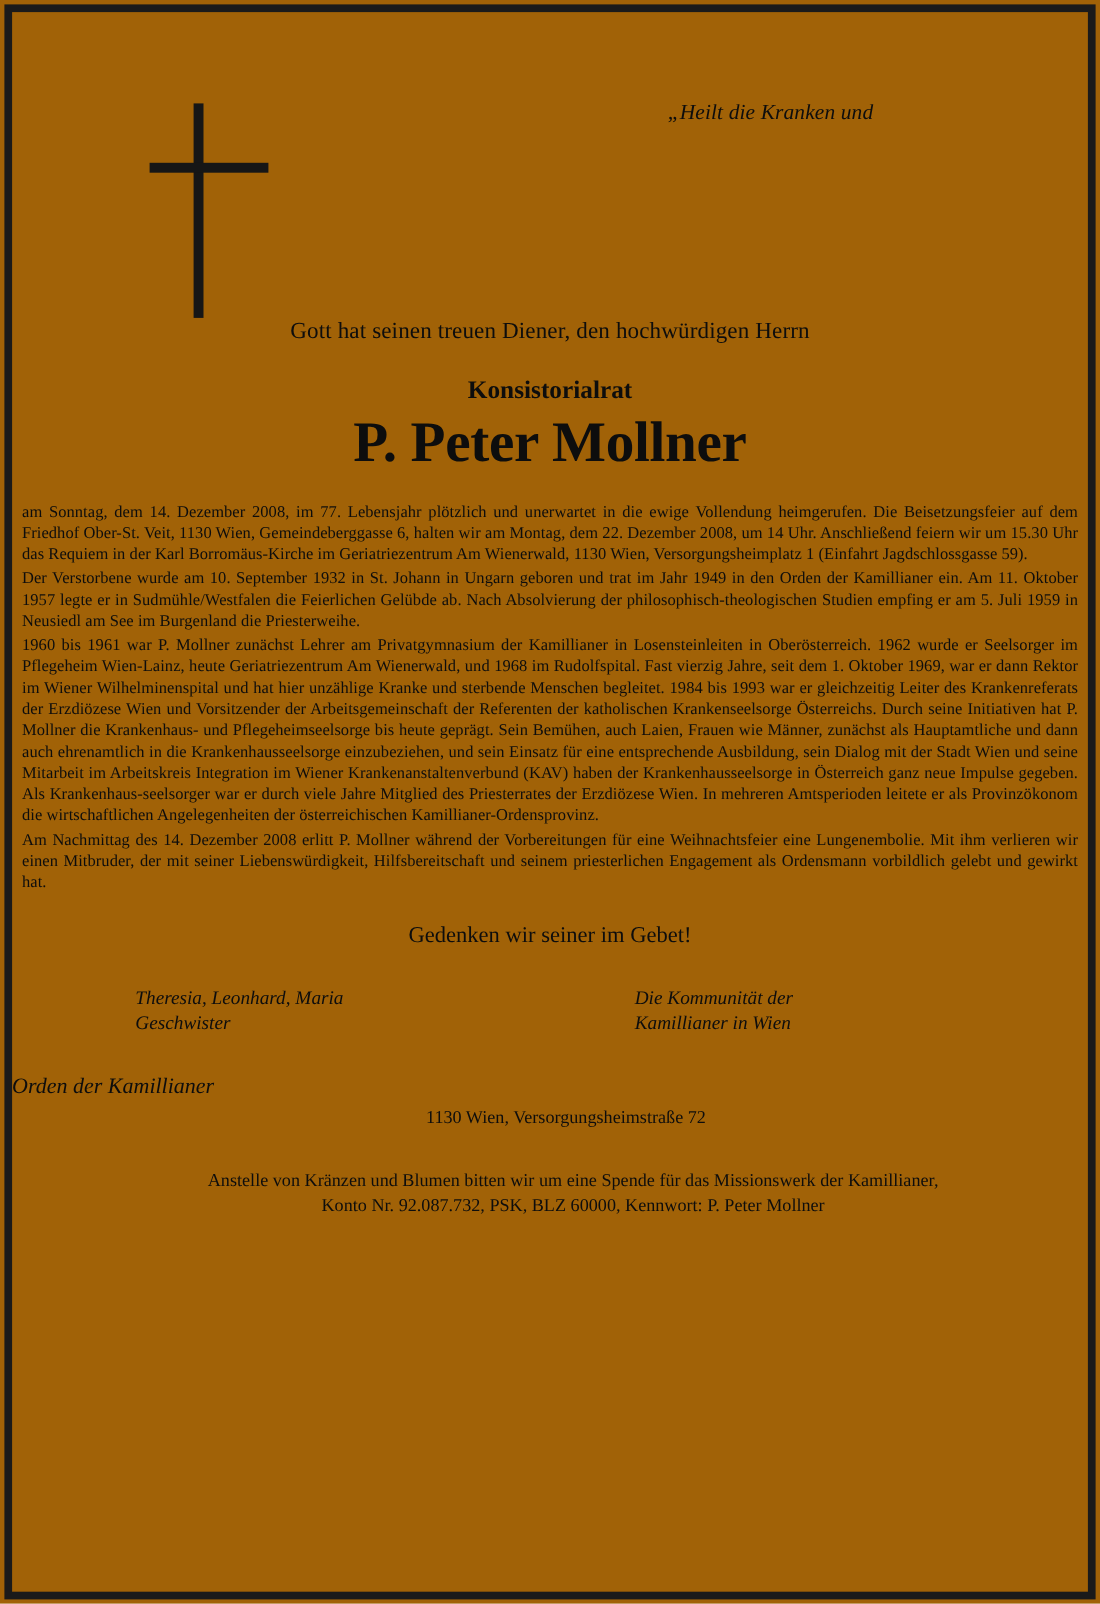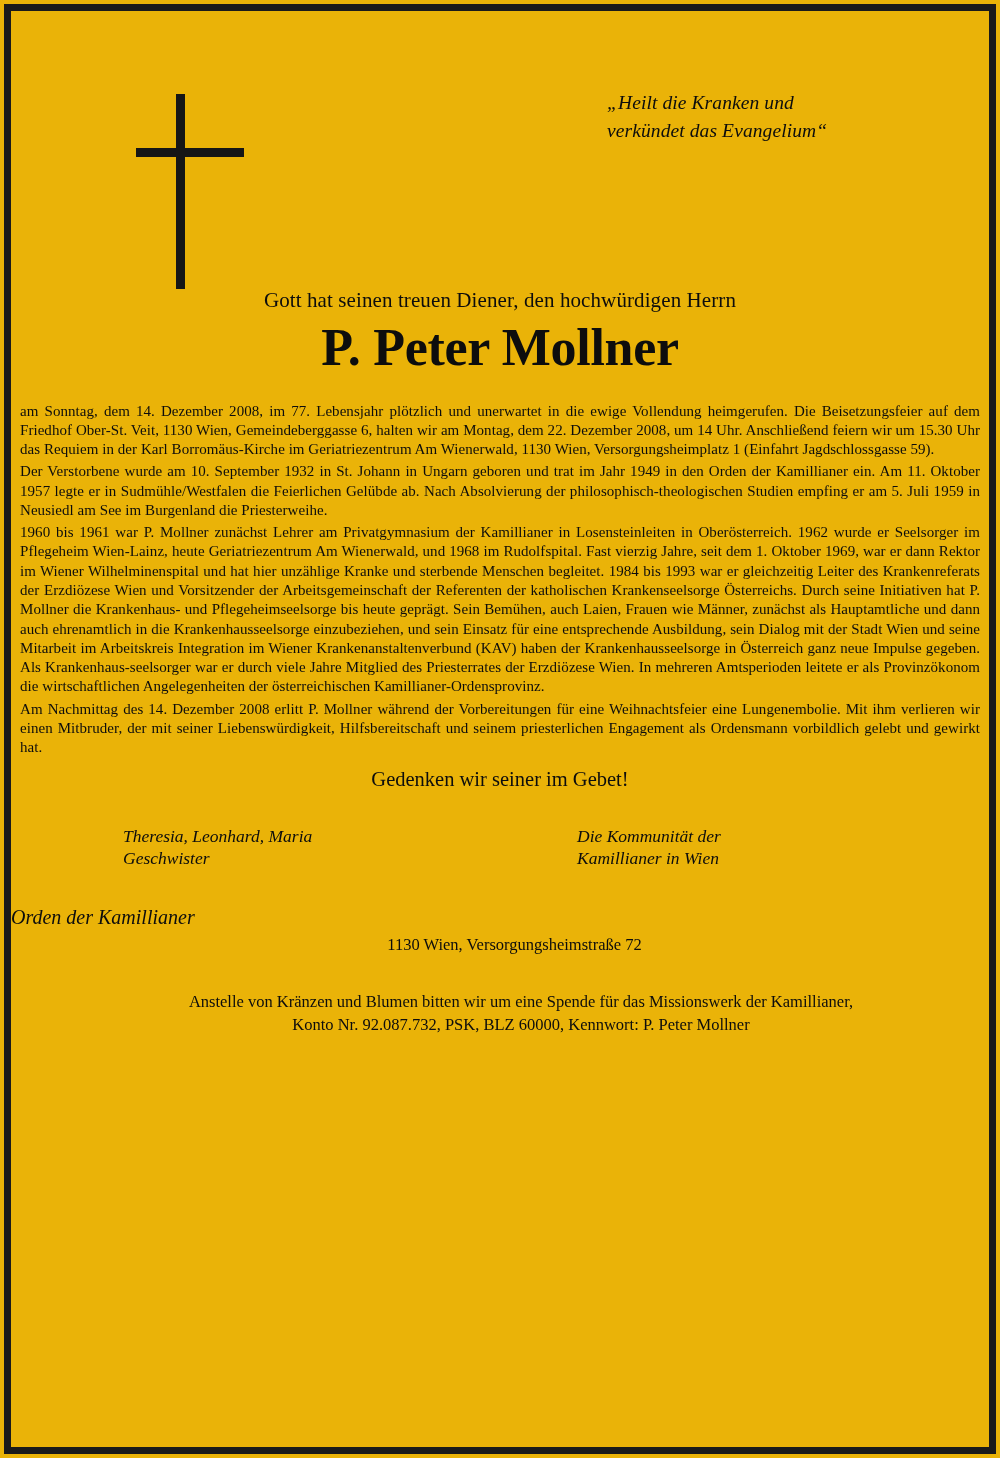--- a/index.html
+++ b/index.html
@@ -8,21 +8,21 @@
     background: #ffffff;
   }
   body {
     font-family: "Liberation Serif", "DejaVu Serif", serif;
     color: #0d0d0d;
   }
   .page {
     position: relative;
     width: 1000px;
     height: 1458px;
-    background: #eab308;
+    background: #a16207;
     box-sizing: border-box;
     overflow: hidden;
   }
   .frame {
     position: absolute;
     left: 4px;
     top: 4px;
     right: 4px;
     bottom: 4px;
     border: 7px solid #1a1a1a;
@@ -120,21 +120,21 @@
     line-height: 1.285;
     text-align: justify;
     text-justify: inter-word;
     letter-spacing: 0.05px;
   }
   .body p:last-child { margin-bottom: 0; }
 
   .prayer {
     text-align: center;
     font-size: 20.5px;
-    margin-top: 11px;
+    margin-top: 27px;
   }
 
   
   .signatures {
     display: flex;
     margin-top: 35px;
     font-style: italic;
     font-size: 17.5px;
     line-height: 1.22;
   }
@@ -178,25 +178,25 @@
   <div class="frame"></div>
   <div class="inner">
 
     <div class="header">
       <div class="cross">
         <div class="vbar"></div>
         <div class="hbar"></div>
       </div>
       <div class="quote">
         <span class="q-line q-l1">„Heilt die Kranken und</span>
-        <span class="q-line q-l2">verkündet das Evangelium“</span>
       </div>
     </div>
 
     <div class="intro">Gott hat seinen treuen Diener, den hochwürdigen Herrn</div>
+    <div class="rank">Konsistorialrat</div>
     <div class="name">P. Peter Mollner</div>
 
     <div class="body">
       <p>am Sonntag, dem 14. Dezember 2008, im 77. Lebensjahr plötzlich und unerwartet in die ewige Vollendung heimgerufen. Die Beisetzungsfeier auf dem Friedhof Ober-St. Veit, 1130 Wien, Gemeindeberggasse 6, halten wir am Montag, dem 22. Dezember 2008, um 14 Uhr. Anschließend feiern wir um 15.30 Uhr das Requiem in der Karl Borromäus-Kirche im Geriatriezentrum Am Wienerwald, 1130 Wien, Versorgungsheimplatz 1 (Einfahrt Jagdschlossgasse 59).</p>
       <p>Der Verstorbene wurde am 10. September 1932 in St. Johann in Ungarn geboren und trat im Jahr 1949 in den Orden der Kamillianer ein. Am 11. Oktober 1957 legte er in Sudmühle/Westfalen die Feierlichen Gelübde ab. Nach Absolvierung der philosophisch-theologischen Studien empfing er am 5. Juli 1959 in Neusiedl am See im Burgenland die Priesterweihe.</p>
       <p>1960 bis 1961 war P.  Mollner zunächst Lehrer am Privatgymnasium der Kamillianer in Losensteinleiten in Oberösterreich. 1962 wurde er Seelsorger im Pflegeheim Wien-Lainz, heute Geriatriezentrum Am Wienerwald, und 1968 im Rudolfspital. Fast vierzig Jahre, seit dem 1. Oktober 1969, war er dann Rektor im Wiener Wilhelminenspital und hat hier unzählige Kranke und sterbende Menschen begleitet. 1984 bis 1993 war er gleichzeitig Leiter des Krankenreferats der Erzdiözese Wien und Vorsitzender der Arbeitsgemeinschaft der Referenten der katholischen Krankenseelsorge Österreichs. Durch seine Initiativen hat P. Mollner die Krankenhaus- und Pflegeheimseelsorge bis heute geprägt. Sein Bemühen, auch Laien, Frauen wie Männer, zunächst als Hauptamtliche und dann auch ehrenamtlich in die Krankenhausseelsorge einzubeziehen, und sein Einsatz für eine entsprechende Ausbildung, sein Dialog mit der Stadt Wien und seine Mitarbeit im Arbeitskreis Integration im Wiener Krankenanstaltenverbund (KAV) haben der Krankenhausseelsorge in Österreich ganz neue Impulse gegeben. Als Krankenhaus-seelsorger war er durch viele Jahre Mitglied des Priesterrates der Erzdiözese Wien. In mehreren Amtsperioden leitete er als Provinzökonom die wirtschaftlichen Angelegenheiten der österreichischen Kamillianer-Ordensprovinz.</p>
       <p>Am Nachmittag des 14. Dezember 2008 erlitt P. Mollner während der Vorbereitungen für eine Weihnachtsfeier eine Lungenembolie. Mit ihm verlieren wir einen Mitbruder, der mit seiner Liebenswürdigkeit, Hilfsbereitschaft und seinem priesterlichen Engagement als Ordensmann vorbildlich gelebt und gewirkt hat.</p>
     </div>
 
     <div class="prayer">Gedenken wir seiner im Gebet!</div>

